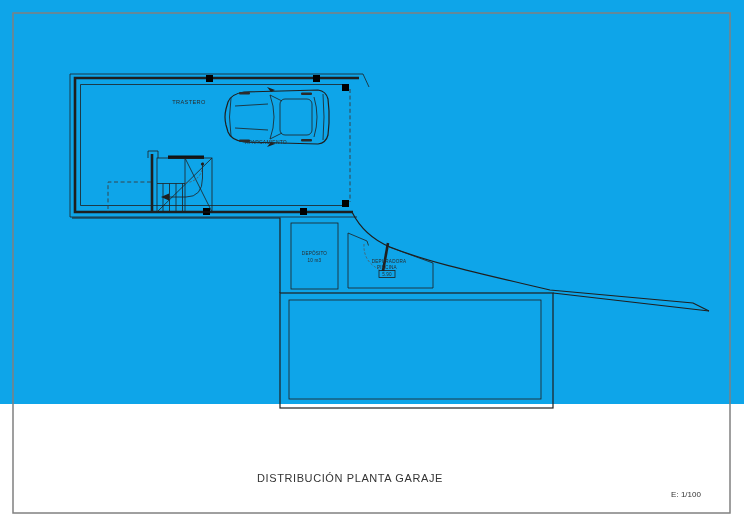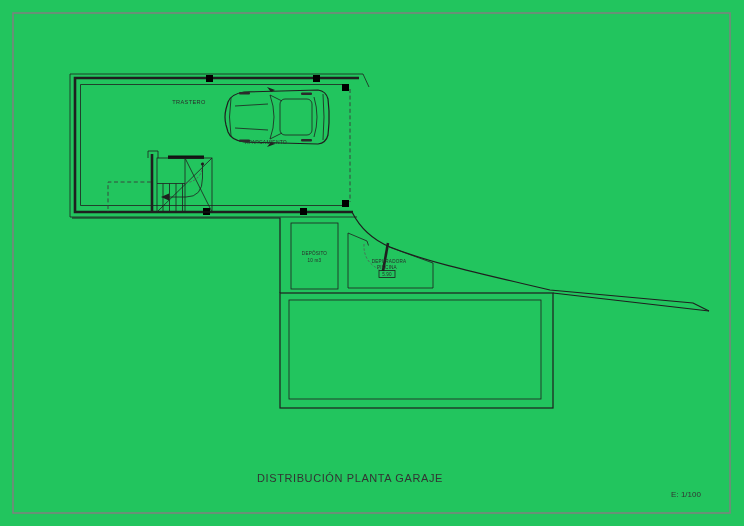--- a/index.html
+++ b/index.html
@@ -1,16 +1,16 @@
 <!DOCTYPE html>
 <html><head>
 <meta charset="utf-8">
 <style>
   html,body{margin:0;padding:0;background:#ffffff;width:744px;height:526px;overflow:hidden;}
-  .sheet{position:relative;width:744px;height:526px;background:#22c55e;font-family:"Liberation Sans",sans-serif;}
+  .sheet{position:relative;width:744px;height:404px;background:#0ea5e9;font-family:"Liberation Sans",sans-serif;}
   svg{display:block;}
   text{font-family:"Liberation Sans",sans-serif;fill:#2b2b2b;}
   .lbl-small{font-size:5.6px;letter-spacing:.4px;}
   .lbl-tiny{font-size:5px;letter-spacing:.2px;}
   .lbl-micro{font-size:4.6px;letter-spacing:.2px;}
   .lbl-title{font-size:11px;letter-spacing:.6px;fill:#333;}
   .lbl-scale{font-size:8px;fill:#333;}
   .ln{stroke:#1f1f1f;fill:none;}
   .ln-thin{stroke-width:.8;}
   .ln-med{stroke-width:1.2;}

